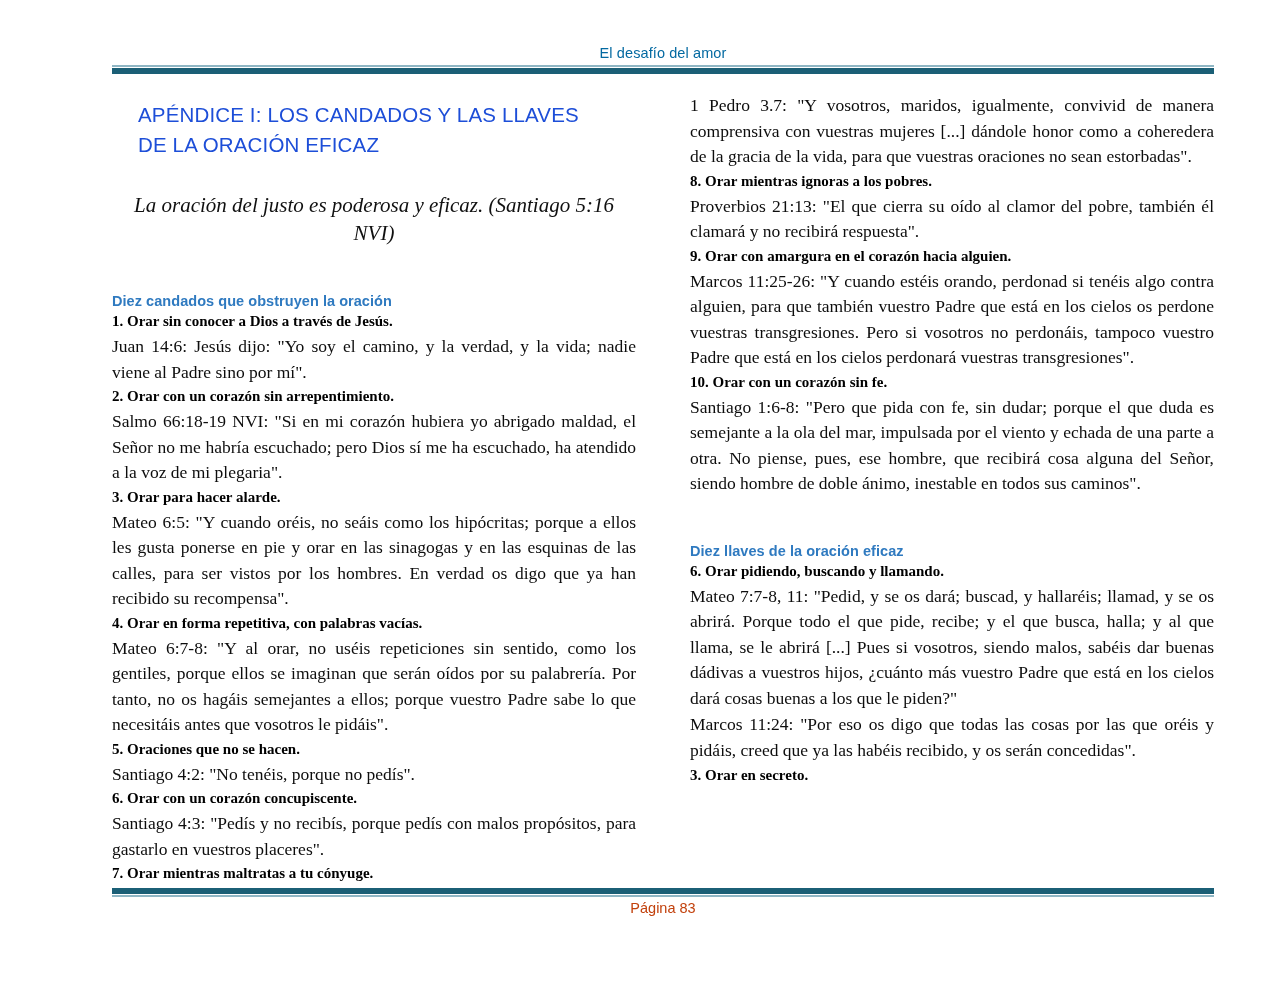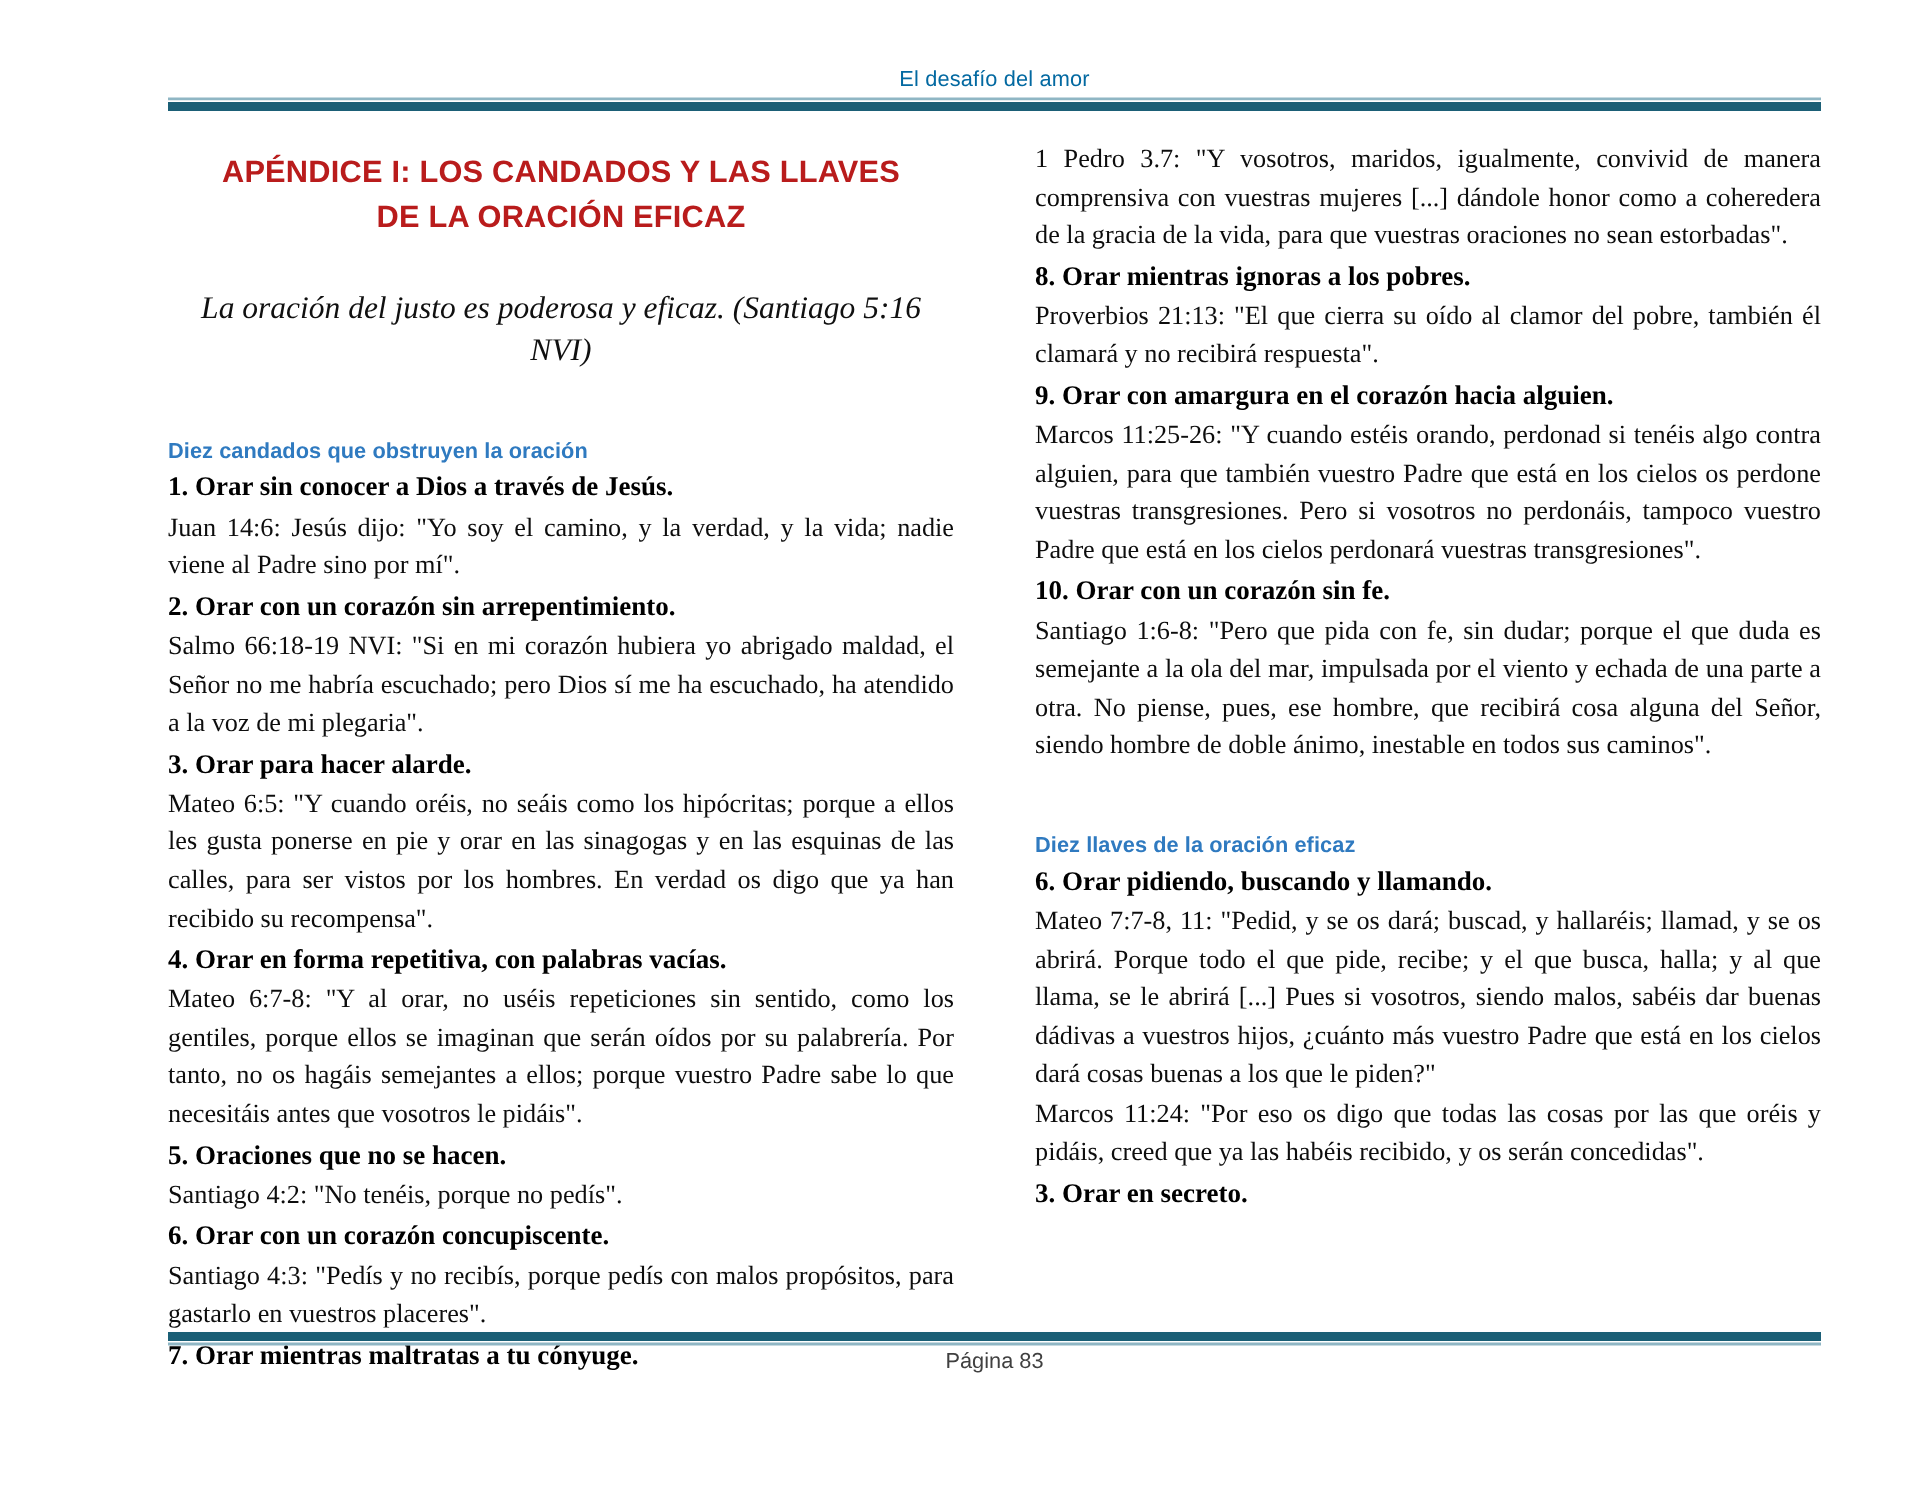--- a/index.html
+++ b/index.html
@@ -71,46 +71,46 @@
     background: #8fb6c4;
   }
   .page-footer {
     position: absolute;
     left: 112px;
     top: 900px;
     width: 1102px;
     text-align: center;
     font-family: "Liberation Sans", "DejaVu Sans", sans-serif;
     font-size: 14.5px;
-    color: #404040;
+    color: #c2410c;
   }
 
   
   .columns {
     position: absolute;
     left: 112px;
     top: 92px;
     width: 1102px;
     height: 790px;
     display: flex;
     gap: 54px;
   }
   .col {
     width: 524px;
     flex: 0 0 524px;
   }
 
   
   .appendix-title {
     font-family: "Liberation Sans", "DejaVu Sans", sans-serif;
-    font-weight: bold;
+    font-weight: normal;
     font-size: 20.5px;
     line-height: 1.48;
-    color: #b91c1c;
-    text-align: center;
+    color: #1d4ed8;
+    text-align: left;
     margin: 8px 26px 0 26px;
     letter-spacing: 0.15px;
   }
 
   .epigraph {
     font-style: italic;
     font-size: 21px;
     text-align: center;
     color: #101010;
     margin: 30px 4px 0 4px;
@@ -125,21 +125,21 @@
     color: #2f7ac0;
     margin-top: 46px;
     margin-bottom: 2px;
     letter-spacing: 0.05px;
   }
   .subhead.tight { margin-top: 16px; }
 
   
   .item-title {
     font-weight: bold;
-    font-size: 18px;
+    font-size: 15px;
     line-height: 1.46;
     color: #000000;
     margin: 1px 0 0 0;
   }
   .verse {
     font-size: 17.5px;
     line-height: 1.46;
     color: #0d0d0d;
     text-align: justify;
     margin: 1px 0 0 0;

